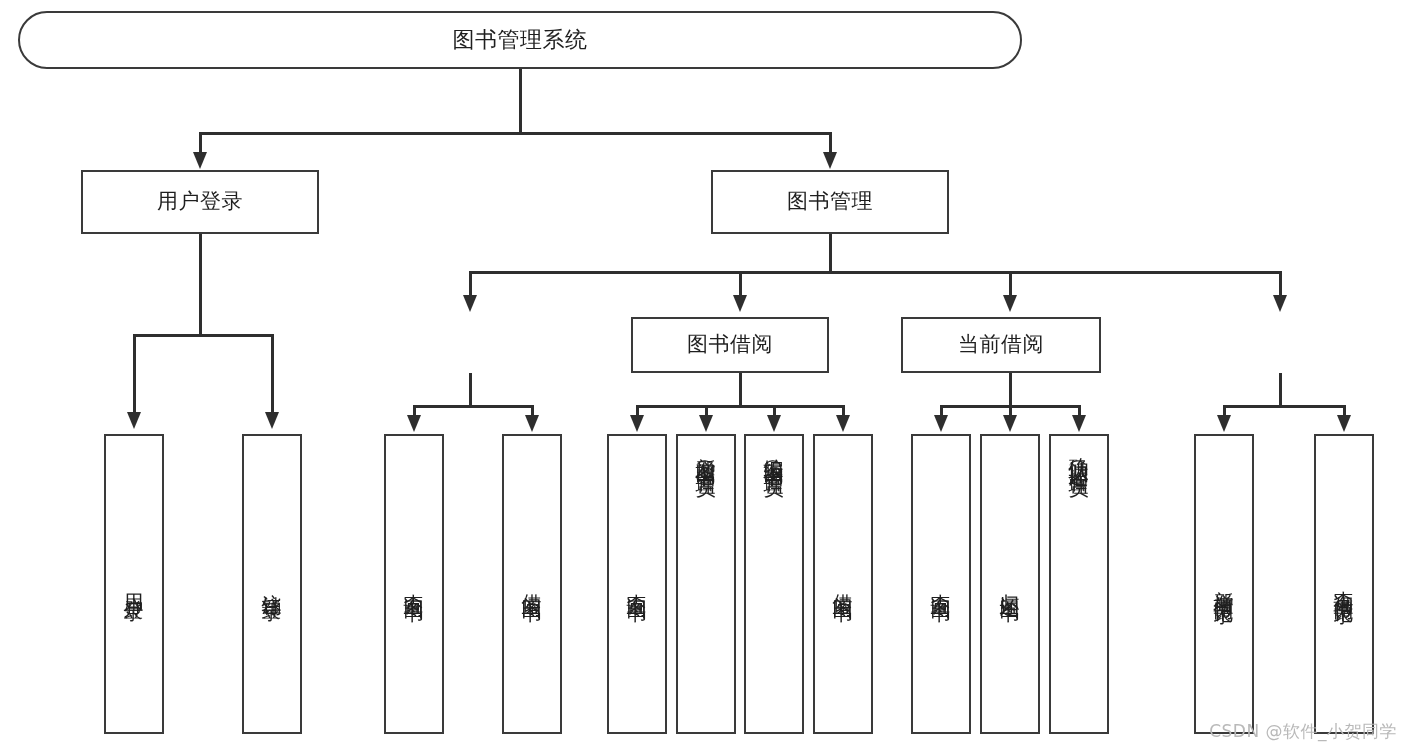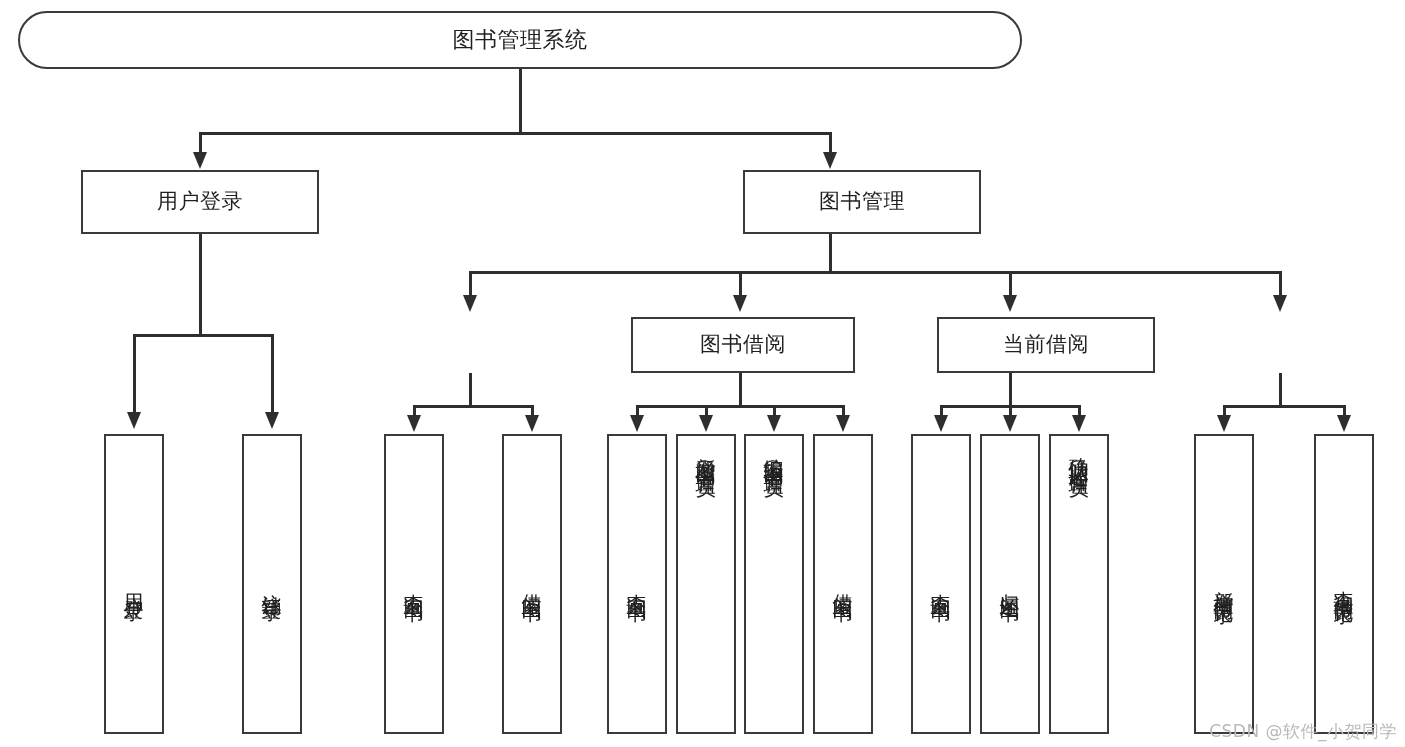--- a/index.html
+++ b/index.html
@@ -82,42 +82,42 @@
   <div class="ln v" style="left:519px;top:69px;width:2.5px;height:64px;"></div>
 
   <div class="ln h" style="left:199px;top:132px;width:632px;height:2.5px;"></div>
 
   <div class="ln v" style="left:199px;top:132px;height:26px;"></div>
   <div class="arrow" style="left:193px;top:152px;"></div>
   <div class="ln v" style="left:829px;top:132px;height:26px;"></div>
   <div class="arrow" style="left:823px;top:152px;"></div>
 
   <div class="node h" style="left:81px;top:170px;width:238px;height:64px;">用户登录</div>
-  <div class="node h" style="left:711px;top:170px;width:238px;height:64px;margin-left:32px;">图书管理</div>
+  <div class="node h" style="left:711px;top:170px;width:238px;height:64px;">图书管理</div>
 
   <div class="ln v" style="left:199px;top:234px;height:101px;"></div>
   <div class="ln h" style="left:133px;top:334px;width:140px;height:2.5px;"></div>
   <div class="ln v" style="left:133px;top:334px;height:82px;"></div>
   <div class="arrow" style="left:127px;top:412px;"></div>
   <div class="ln v" style="left:271px;top:334px;height:82px;"></div>
   <div class="arrow" style="left:265px;top:412px;"></div>
 
   <div class="ln v" style="left:829px;top:234px;height:38px;"></div>
   <div class="ln h" style="left:469px;top:271px;width:812px;height:2.5px;"></div>
   <div class="ln v" style="left:469px;top:271px;height:28px;"></div>
   <div class="arrow" style="left:463px;top:295px;"></div>
   <div class="ln v" style="left:739px;top:271px;height:28px;"></div>
   <div class="arrow" style="left:733px;top:295px;"></div>
   <div class="ln v" style="left:1009px;top:271px;height:28px;"></div>
   <div class="arrow" style="left:1003px;top:295px;"></div>
   <div class="ln v" style="left:1279px;top:271px;height:28px;"></div>
   <div class="arrow" style="left:1273px;top:295px;"></div>
 
-  <div class="node h" style="left:631px;top:317px;width:224px;height:56px;text-align:center;">图书借阅</div>
-  <div class="node h" style="left:937px;top:317px;width:218px;height:56px;">当前借阅</div>
+  <div class="node h" style="left:631px;top:317px;width:198px;height:56px;text-align:center;">图书借阅</div>
+  <div class="node h" style="left:901px;top:317px;width:200px;height:56px;">当前借阅</div>
 
   <div class="ln v" style="left:469px;top:373px;height:33px;"></div>
   <div class="ln h" style="left:413px;top:405px;width:120px;height:2.5px;"></div>
   <div class="ln v" style="left:413px;top:405px;height:14px;"></div>
   <div class="arrow" style="left:407px;top:415px;"></div>
   <div class="ln v" style="left:531px;top:405px;height:14px;"></div>
   <div class="arrow" style="left:525px;top:415px;"></div>
 
   <div class="ln v" style="left:739px;top:373px;height:33px;"></div>
   <div class="ln h" style="left:636px;top:405px;width:208px;height:2.5px;"></div>

